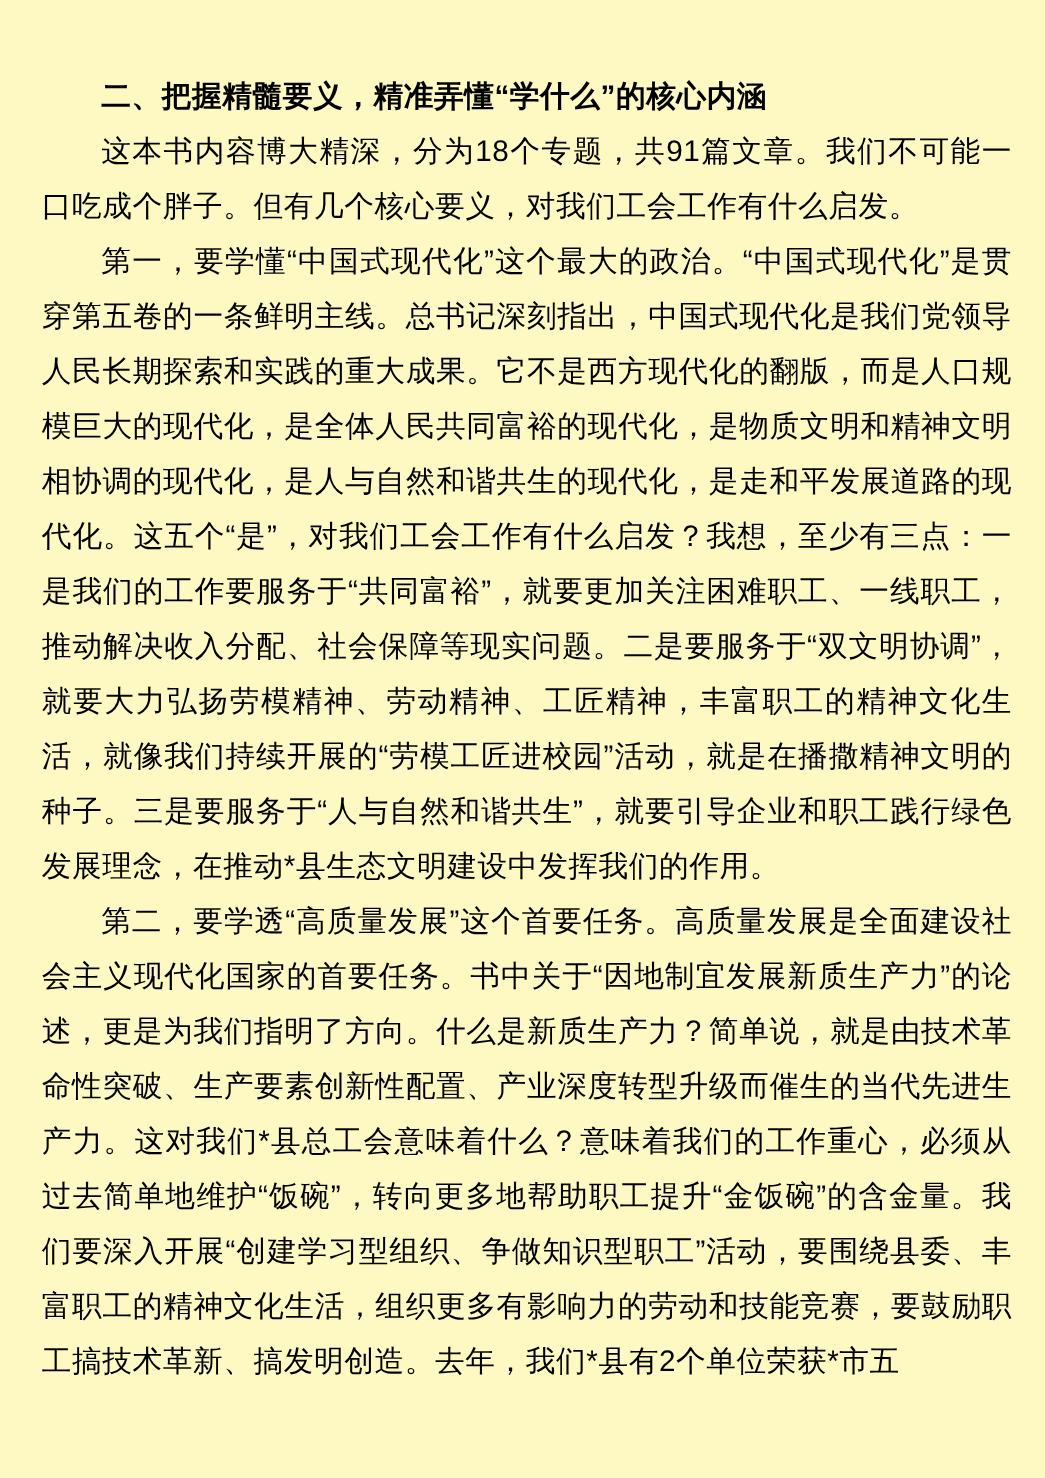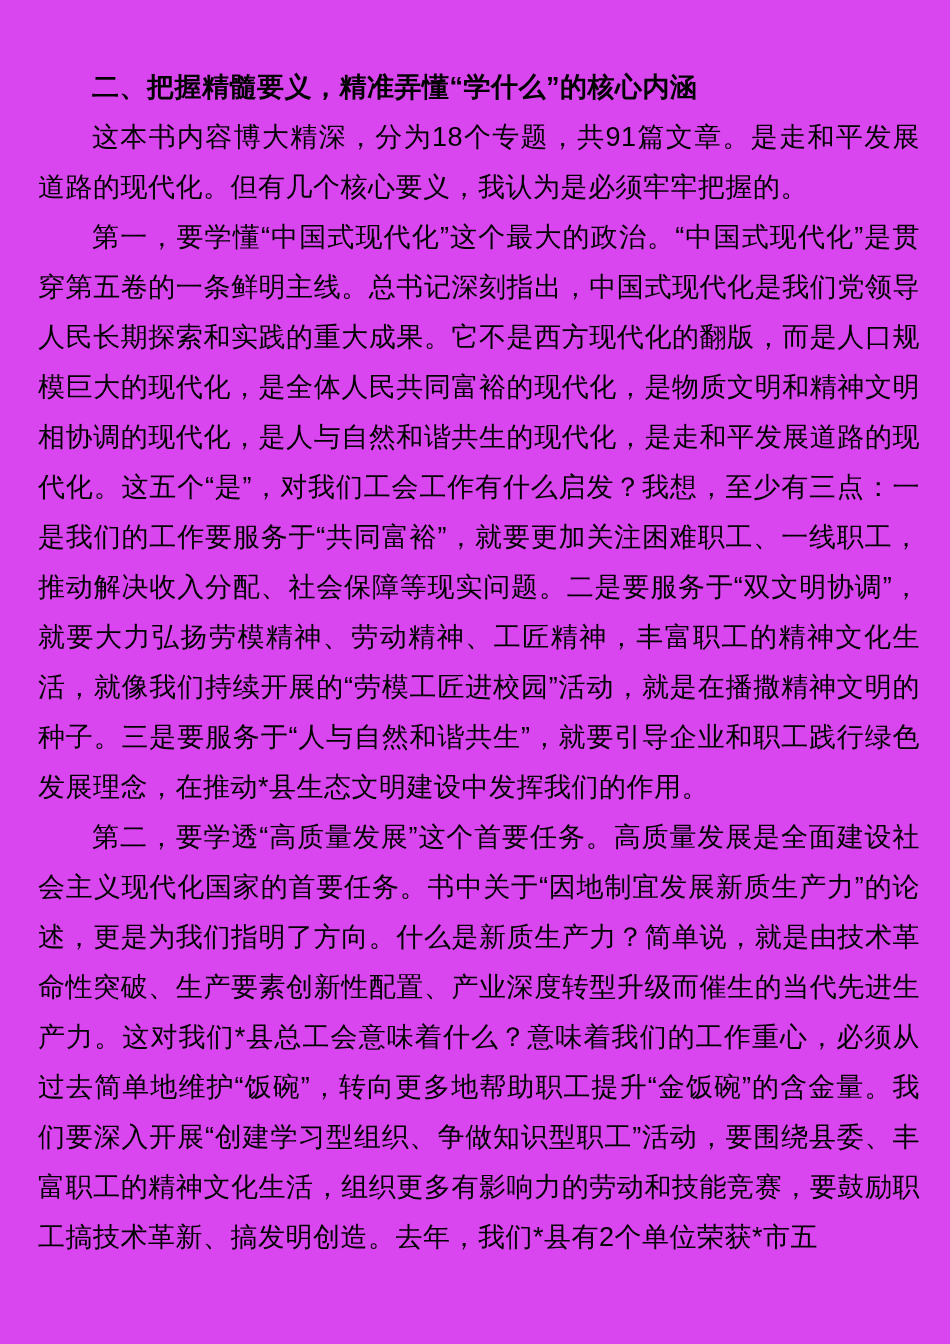--- a/index.html
+++ b/index.html
@@ -10,21 +10,21 @@
   body {
     width: 950px;
     height: 1344px;
     overflow: hidden;
   }
   .page {
     box-sizing: border-box;
     width: 950px;
     height: 1344px;
     padding: 62px 30px 0 38px;
-    background: #d946ef;
+    background: #fef9c3;
   }
   .doc {
     font-family: "Liberation Sans", "DejaVu Sans", sans-serif;
     font-size: 27px;
     line-height: 50px;
     color: #000000;
     text-align: justify;
     letter-spacing: 0.5px;
   }
   .doc p {
@@ -37,17 +37,17 @@
     font-weight: 700;
   }
 </style>
 </head>
 <body>
 
 <div class="page">
   <div class="doc">
     <p class="heading">二、把握精髓要义，精准弄懂“学什么”的核心内涵</p>
 
-  <p class="body-paragraph">这本书内容博大精深，分为18个专题，共91篇文章。是走和平发展道路的现代化。但有几个核心要义，我认为是必须牢牢把握的。</p>
+  <p class="body-paragraph">这本书内容博大精深，分为18个专题，共91篇文章。我们不可能一口吃成个胖子。但有几个核心要义，对我们工会工作有什么启发。</p>
       <p class="body-paragraph">第一，要学懂“中国式现代化”这个最大的政治。“中国式现代化”是贯穿第五卷的一条鲜明主线。总书记深刻指出，中国式现代化是我们党领导人民长期探索和实践的重大成果。它不是西方现代化的翻版，而是人口规模巨大的现代化，是全体人民共同富裕的现代化，是物质文明和精神文明相协调的现代化，是人与自然和谐共生的现代化，是走和平发展道路的现代化。这五个“是”，对我们工会工作有什么启发？我想，至少有三点：一是我们的工作要服务于“共同富裕”，就要更加关注困难职工、一线职工，推动解决收入分配、社会保障等现实问题。二是要服务于“双文明协调”，就要大力弘扬劳模精神、劳动精神、工匠精神，丰富职工的精神文化生活，就像我们持续开展的“劳模工匠进校园”活动，就是在播撒精神文明的种子。三是要服务于“人与自然和谐共生”，就要引导企业和职工践行绿色发展理念，在推动*县生态文明建设中发挥我们的作用。</p>
       <p class="body-paragraph">第二，要学透“高质量发展”这个首要任务。高质量发展是全面建设社会主义现代化国家的首要任务。书中关于“因地制宜发展新质生产力”的论述，更是为我们指明了方向。什么是新质生产力？简单说，就是由技术革命性突破、生产要素创新性配置、产业深度转型升级而催生的当代先进生产力。这对我们*县总工会意味着什么？意味着我们的工作重心，必须从过去简单地维护“饭碗”，转向更多地帮助职工提升“金饭碗”的含金量。我们要深入开展“创建学习型组织、争做知识型职工”活动，要围绕县委、丰富职工的精神文化生活，组织更多有影响力的劳动和技能竞赛，要鼓励职工搞技术革新、搞发明创造。去年，我们*县有2个单位荣获*市五</p>
     </div>
 </div>
 
 </body></html>

